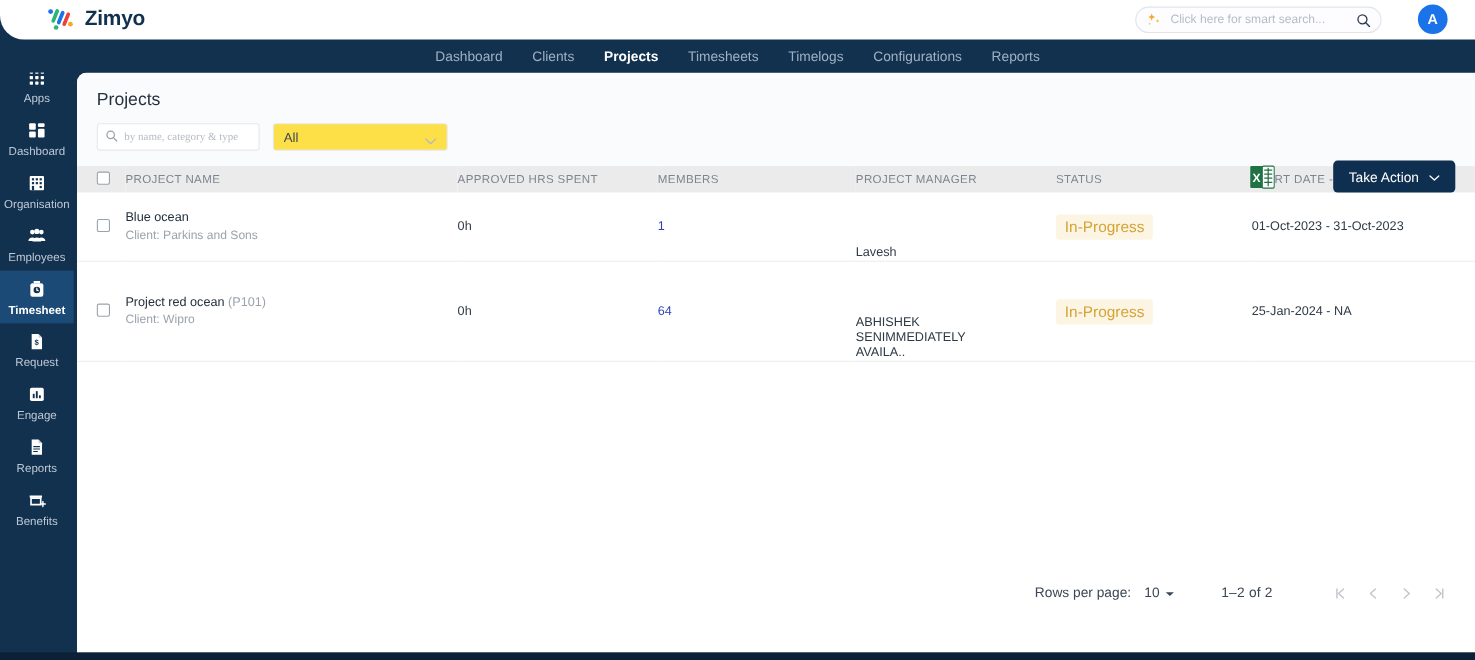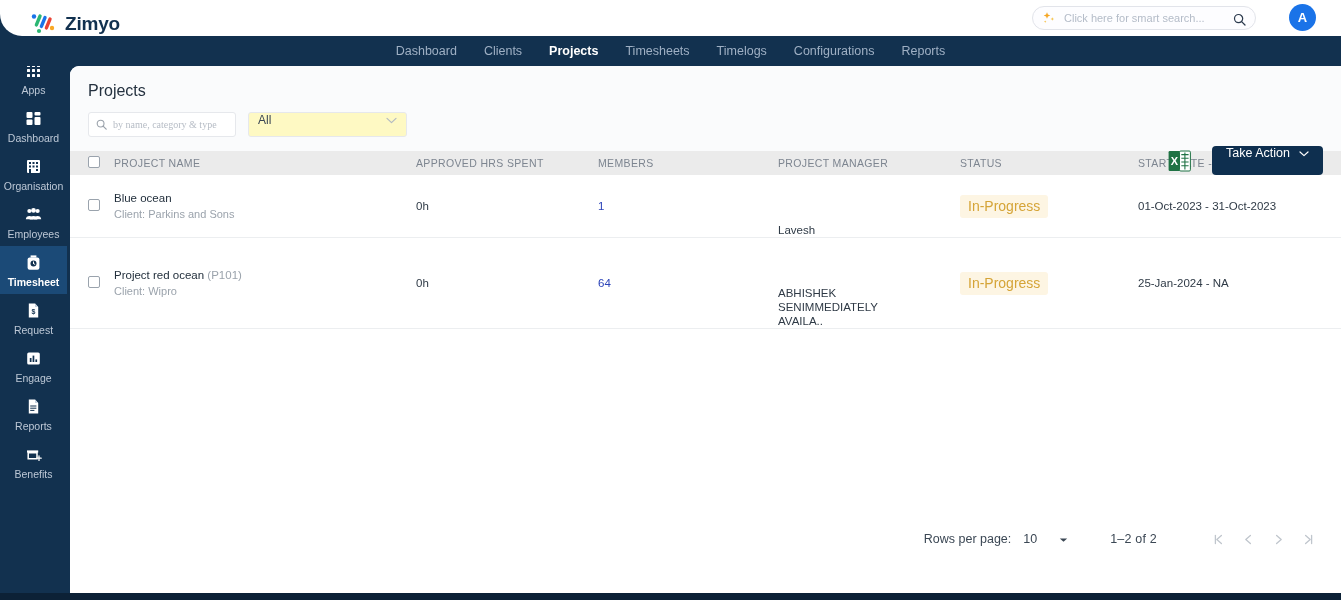--- a/index.html
+++ b/index.html
@@ -19,22 +19,23 @@
   }
 
   
   .topbar {
     position: absolute;
     left: 0; top: 0;
     width: 1341px; height: 36px;
     background: #ffffff;
     border-bottom-left-radius: 22px;
     display: flex;
-    align-items: flex-end;
+    align-items: center;
     z-index: 6;
+    padding-left: 12px;
   }
   .brand {
     display: flex; align-items: center;
     margin-left: 30px;
     gap: 9px;
   }
   .logo-mark {
     width: 26px; height: 24px;
     position: relative;
     display: block;
@@ -171,22 +172,22 @@
     flex: 1; border: none; outline: none;
     font-family: Liberation Serif, serif;
     font-size: 10px; color: #33404f;
     background: transparent;
   }
   .search-box input::placeholder { color: #b6bcc5; }
   .select-box {
     width: 159px; height: 25px;
     border: 1px solid #e6e8ec;
     border-radius: 3px;
-    background: #fef9c3;
-    display: flex; justify-content: space-between;
+    background: #fde047;
+    display: flex; align-items: center; justify-content: space-between;
     padding: 0 9px;
     font-size: 12px;
     color: #3a4654;
     cursor: pointer;
   }
   .chev { width: 11px; height: 7px; display: block; }
 
   .head-actions {
     position: absolute;
     right: 18px; top: 80px;
@@ -196,23 +197,24 @@
   }
   .excel-icon { width: 23px; height: 24px; display: block; cursor: pointer; }
   .take-action-btn {
     height: 29px;
     background: #0e2f4f;
     color: #ffffff;
     font-size: 12.5px;
     border: none;
     border-radius: 4px;
     padding: 0 14px;
-    display: flex; align-items: flex-start; gap: 9px;
+    display: flex; align-items: center; gap: 9px;
     cursor: pointer;
     font-family: "Liberation Sans", sans-serif;
+    margin-left: 32px;
   }
 
   
   table.grid {
     width: 1271px;
     border-collapse: collapse;
     table-layout: fixed;
   }
   table.grid thead th {
     background: #ebebeb;
@@ -277,21 +279,21 @@
     position: absolute;
     right: 18px; bottom: 42px;
     display: flex;
     align-items: center;
     font-size: 12.5px;
     color: #3b4754;
     gap: 0;
   }
   .pager-label { margin-right: 12px; }
   .rows-select {
-    display: flex; align-items: flex-end; gap: 22px;
+    display: flex; align-items: flex-end; gap: 5px;
     cursor: pointer; margin-right: 42px;
   }
   .page-range { margin-right: 46px; letter-spacing: 0.2px; }
   .pg-btn {
     width: 30px; height: 26px;
     display: flex; align-items: center; justify-content: center;
     color: #c0c6cd;
     cursor: pointer;
     font-size: 14px;
   }

